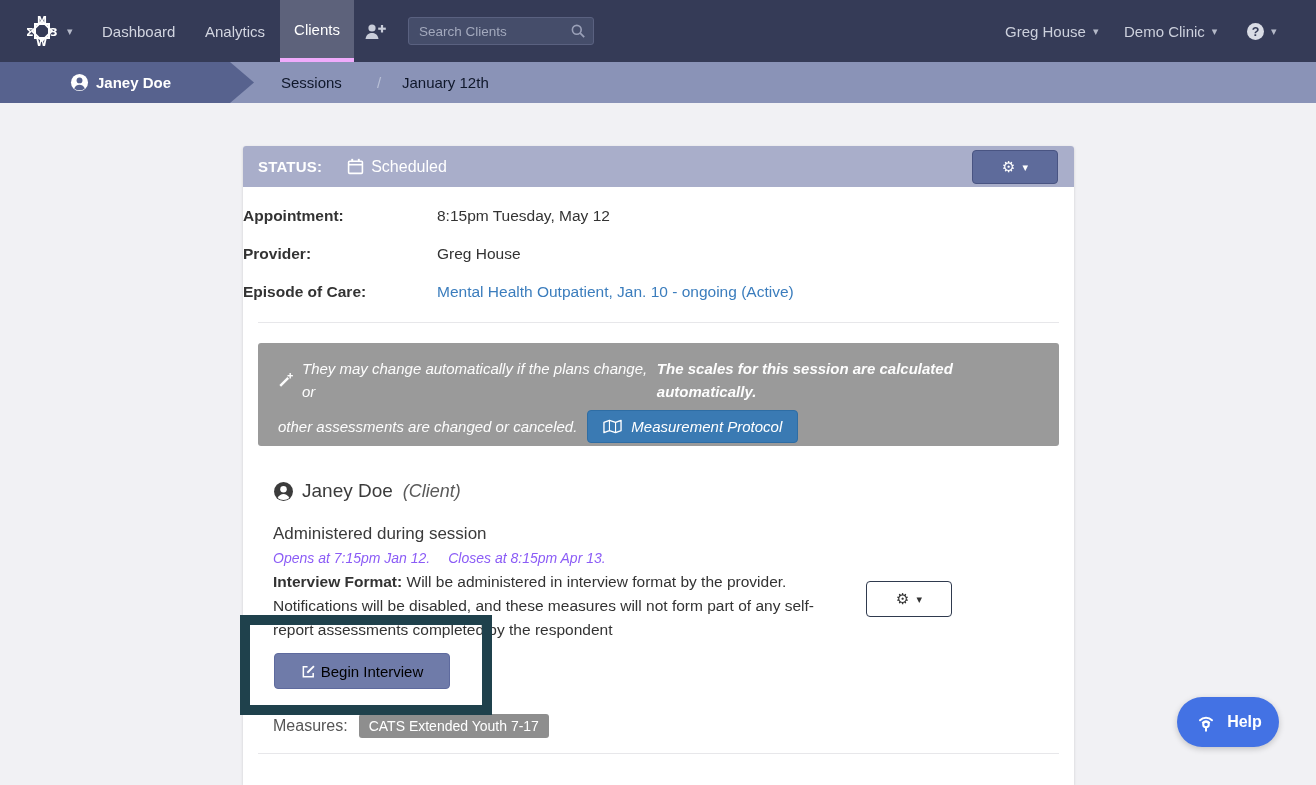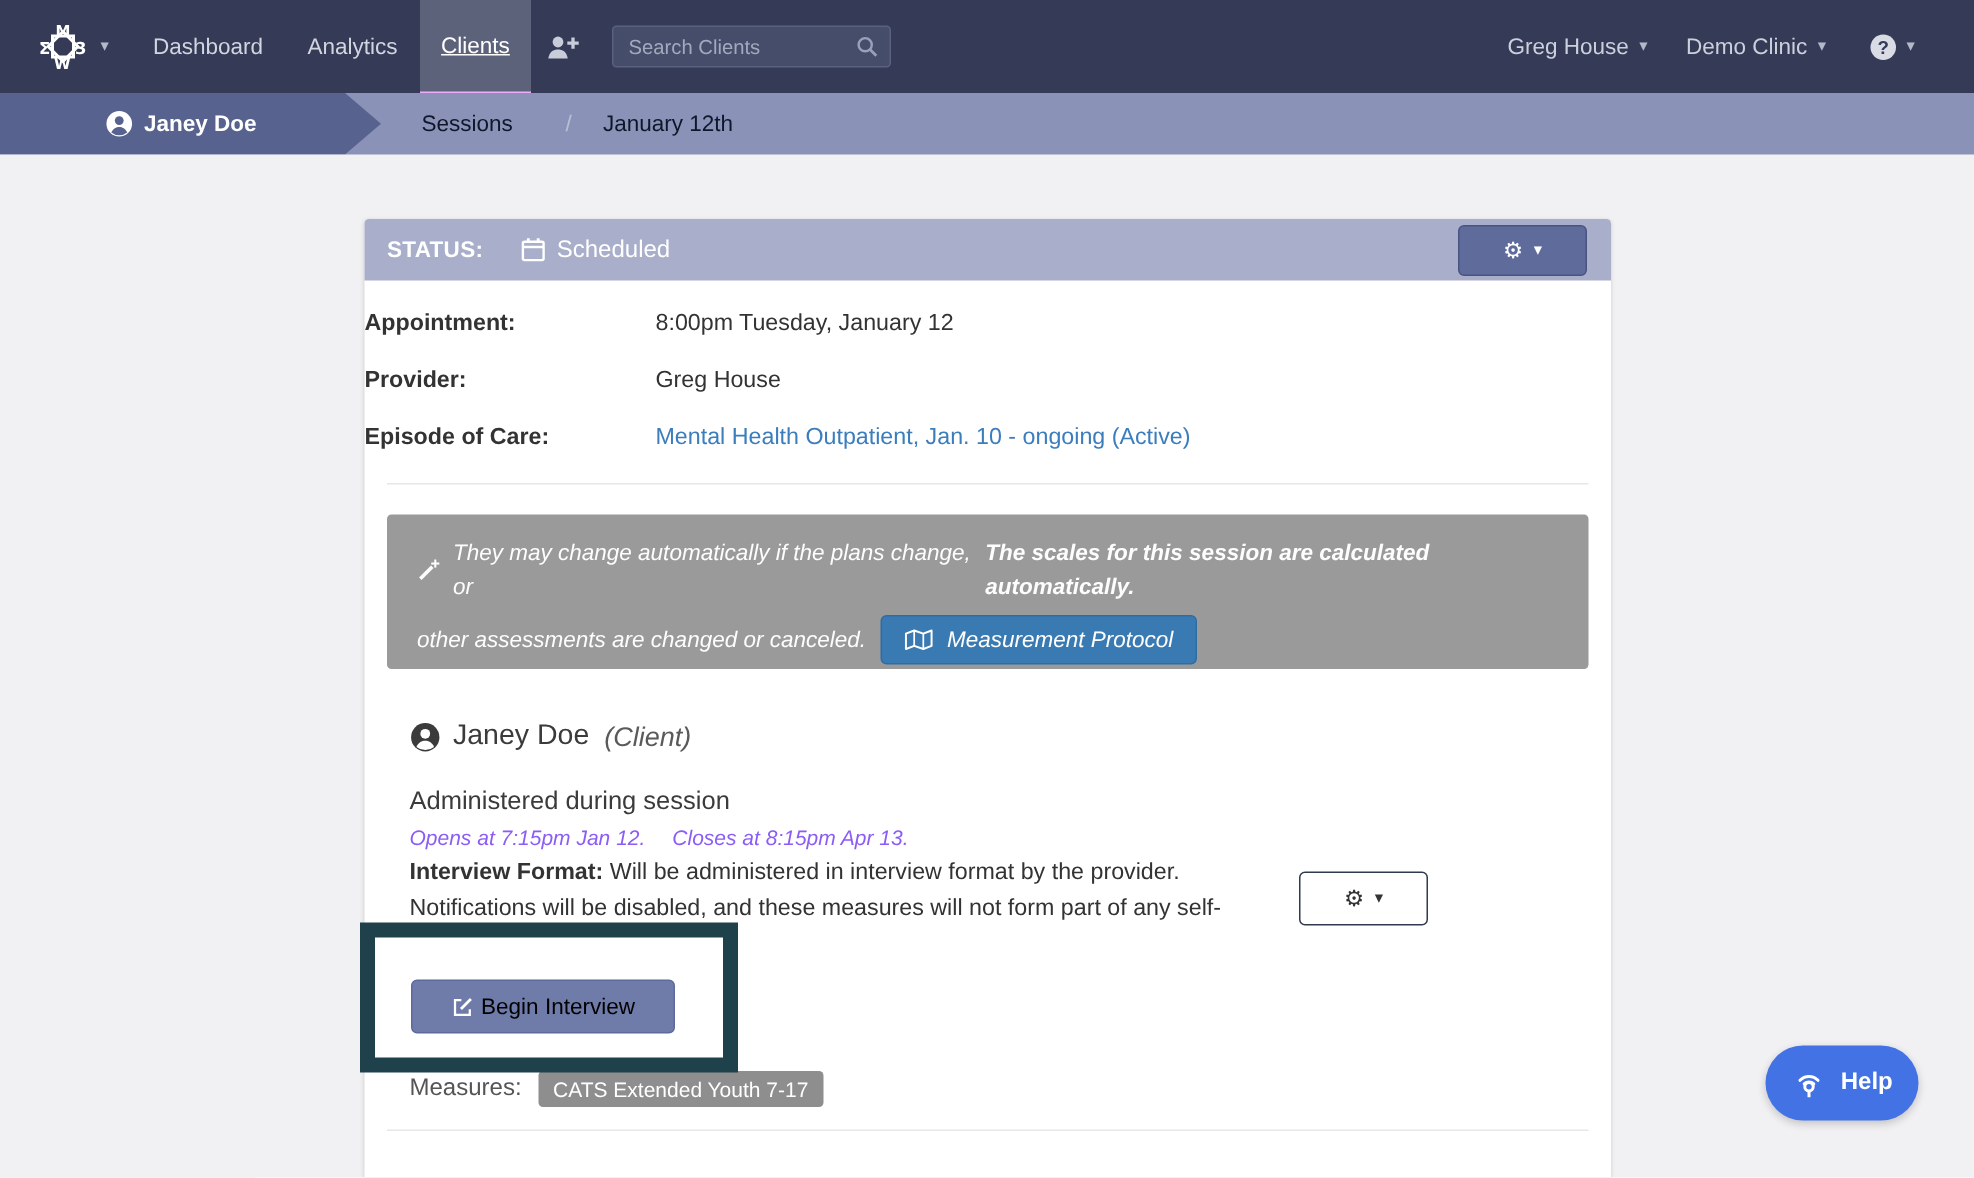--- a/index.html
+++ b/index.html
@@ -6,21 +6,21 @@
   body { font-family:"Liberation Sans", sans-serif; background:#f1f1f4; }
   .screen { position:relative; width:1316px; height:785px; overflow:hidden; background:#f1f1f4; }
 
   
   .navbar { position:absolute; left:0; top:0; width:1316px; height:62px; background:#353b57; z-index:10; }
   .navbar .abs { position:absolute; top:0; height:62px; display:flex; align-items:center; }
   .logo-group { left:26px; gap:9px; cursor:pointer; }
   .nav-link { color:#d2d5e0; font-size:15px; cursor:pointer; }
   .nav-link.dash { left:102px; }
   .nav-link.ana  { left:205px; }
-  .nav-tab { left:280px; width:74px; justify-content:center; background:#5d627b; border-bottom:1px solid #f0abfc; color:#fff; font-size:15px; cursor:pointer;text-decoration:underline; }
+  .nav-tab { left:280px; width:74px; justify-content:center; background:#5d627b; border-bottom:4px solid #f0abfc; color:#fff; font-size:15px; cursor:pointer; }
   .nav-adduser { left:364px; cursor:pointer; }
   .nav-search { left:408px; top:17px; height:28px; position:absolute; }
   .nav-search input { width:186px; height:28px; background:#454d6a; border:1px solid #5a6180; border-radius:3px; color:#d8dbe4; font-size:13.5px; padding:0 30px 0 10px; outline:none; font-family:"Liberation Sans",sans-serif; }
   .nav-search input::placeholder { color:#a3a9bd; }
   .nav-search .mag { position:absolute; right:8px; top:6px; }
   .menu-user   { left:1005px; gap:7px; color:#ccd0dc; font-size:15px; cursor:pointer; }
   .menu-clinic { left:1124px; gap:7px; color:#ccd0dc; font-size:15px; cursor:pointer; }
   .menu-help   { left:1246px; gap:6px; cursor:pointer; }
   .caret { color:#b4b9c8; font-size:11px; line-height:1; }
 
@@ -187,21 +187,21 @@
       </span>
       <span class="s-value">Scheduled</span>
       <div class="btn-gear-dark">
         <span class="gear">⚙</span>
         <span class="caret" style="color:#fff">▾</span>
       </div>
     </div>
 
     <div class="detail-row row1">
       <div class="dl">Appointment:</div>
-      <div class="dv">8:00pm Tuesday, January 12</div>
+      <div class="dv">8:15pm Tuesday, May 12</div>
     </div>
     <div class="detail-row row2">
       <div class="dl">Provider:</div>
       <div class="dv">Greg House</div>
     </div>
     <div class="detail-row row3">
       <div class="dl">Episode of Care:</div>
       <div class="dv"><a class="ep-link">Mental Health Outpatient, Jan. 10 - ongoing (Active)</a></div>
     </div>
 
@@ -249,20 +249,21 @@
     <div class="sec-subtitle">Administered during session</div>
 
     <div class="sched">
       <span>Opens at 7:15pm Jan 12.</span>
       <span>Closes at 8:15pm Apr 13.</span>
     </div>
 
     <div class="ipara">
       <div><b>Interview Format:</b><span> Will be administered in interview format by the provider.</span></div>
       <div>Notifications will be disabled, and these measures will not form part of any self-</div>
+      <div>report assessments completed by the respondent</div>
     </div>
 
     <div class="btn-gear-white">
       <span class="gear">⚙</span>
       <span class="caret" style="color:#333">▾</span>
     </div>
 
     <button class="btn-begin">
       <span>
         <svg width="15" height="15" viewBox="0 0 16 16">

